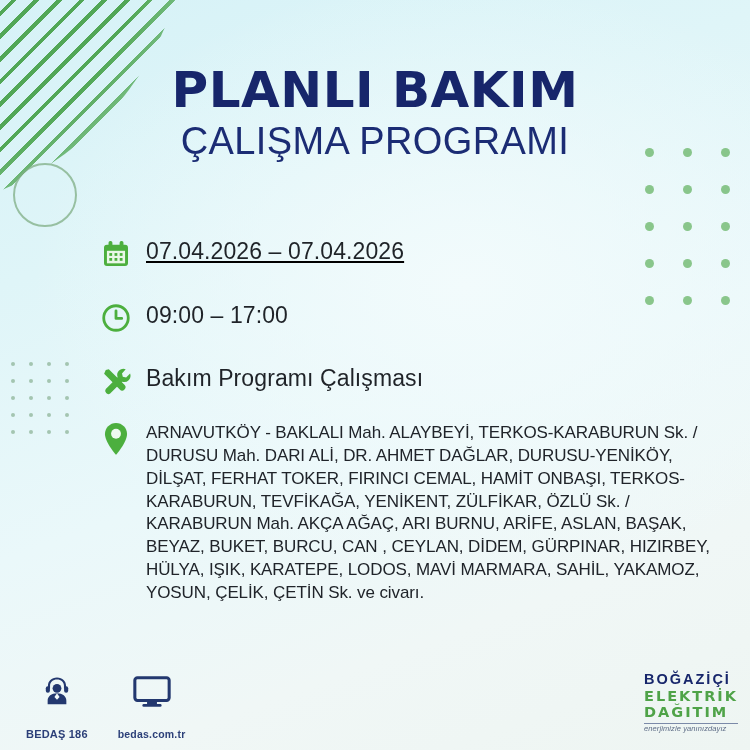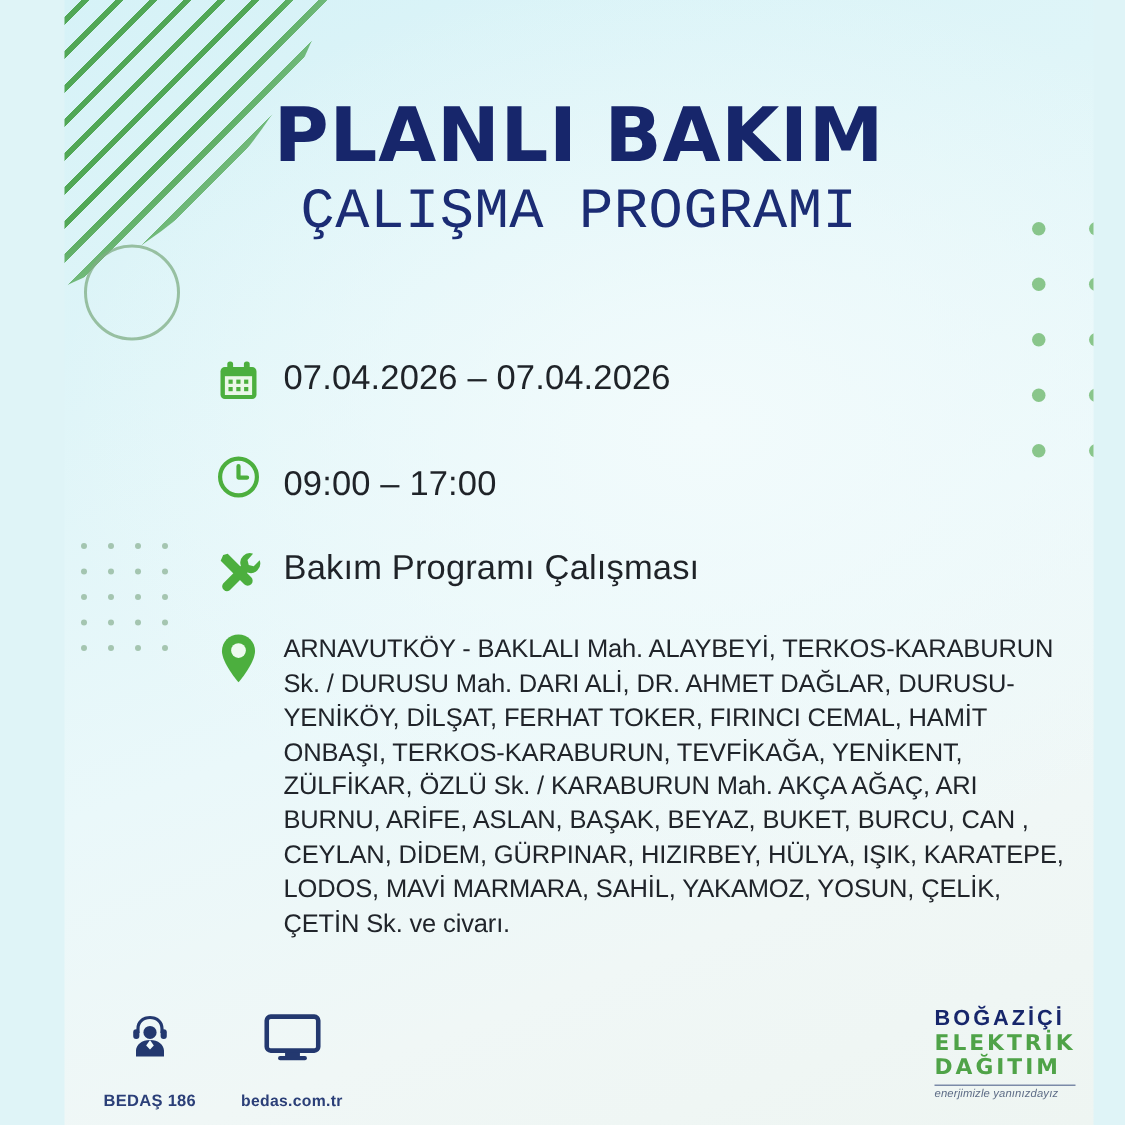--- a/index.html
+++ b/index.html
@@ -11,27 +11,26 @@
   }
 
   body {
     font-family: "Liberation Sans", sans-serif;
     background: #dff4f7;
     position: relative;
   }
 
   #poster {
     position: relative;
-    width: 686px;
+    width: 750px;
     height: 750px;
     overflow: hidden;
     background:
       radial-gradient(ellipse 700px 500px at 62% 38%, #f2fbfc 0%, rgba(242,251,252,0) 62%),
       linear-gradient(160deg, #d6f2f7 0%, #dff5f8 28%, #eaf8fa 55%, #f0f7f6 78%, #eef5f2 100%);
-    margin-left: 43px;
   }
 
   
   .deco { position: absolute; pointer-events: none; }
 
   #stripes-quarter {
     top: -95px; left: -120px;
     width: 310px; height: 310px;
     border-radius: 0 0 100% 0;
     overflow: hidden;
@@ -90,21 +89,21 @@
     line-height: 1.06;
     font-family: "DejaVu Sans", sans-serif;
   }
   #title-sub {
     margin-top: 4px;
     font-size: 38px;
     font-weight: 400;
     letter-spacing: 0.4px;
     color: #1b2c74;
     line-height: 1.08;
-    font-family: Liberation Mono, monospace;
+    font-family: Liberation Sans, sans-serif;
   }
 
   
   #info {
     position: absolute;
     top: 232px;
     left: 100px;
     right: 18px;
   }
   .info-row {
@@ -121,22 +120,22 @@
     justify-content: flex-start;
     padding-top: 2px;
   }
   .info-row .txt {
     font-size: 23px;
     color: #1f2328;
     line-height: 1.30;
     padding-top: 5px;
     letter-spacing: .1px;
   }
-  #row-date  { margin-bottom: 22px; }
-  #row-time  { margin-bottom: 21px; align-items: flex-end; }
+  #row-date  { margin-bottom: 22px; text-decoration: underline; }
+  #row-time  { margin-bottom: 21px; }
   #row-work  { margin-bottom: 16px; }
   #row-location .txt {
     font-size: 17px;
     line-height: 1.345;
     letter-spacing: -.1px;
     color: #20242a;
     max-width: 600px;
   }
 
   

